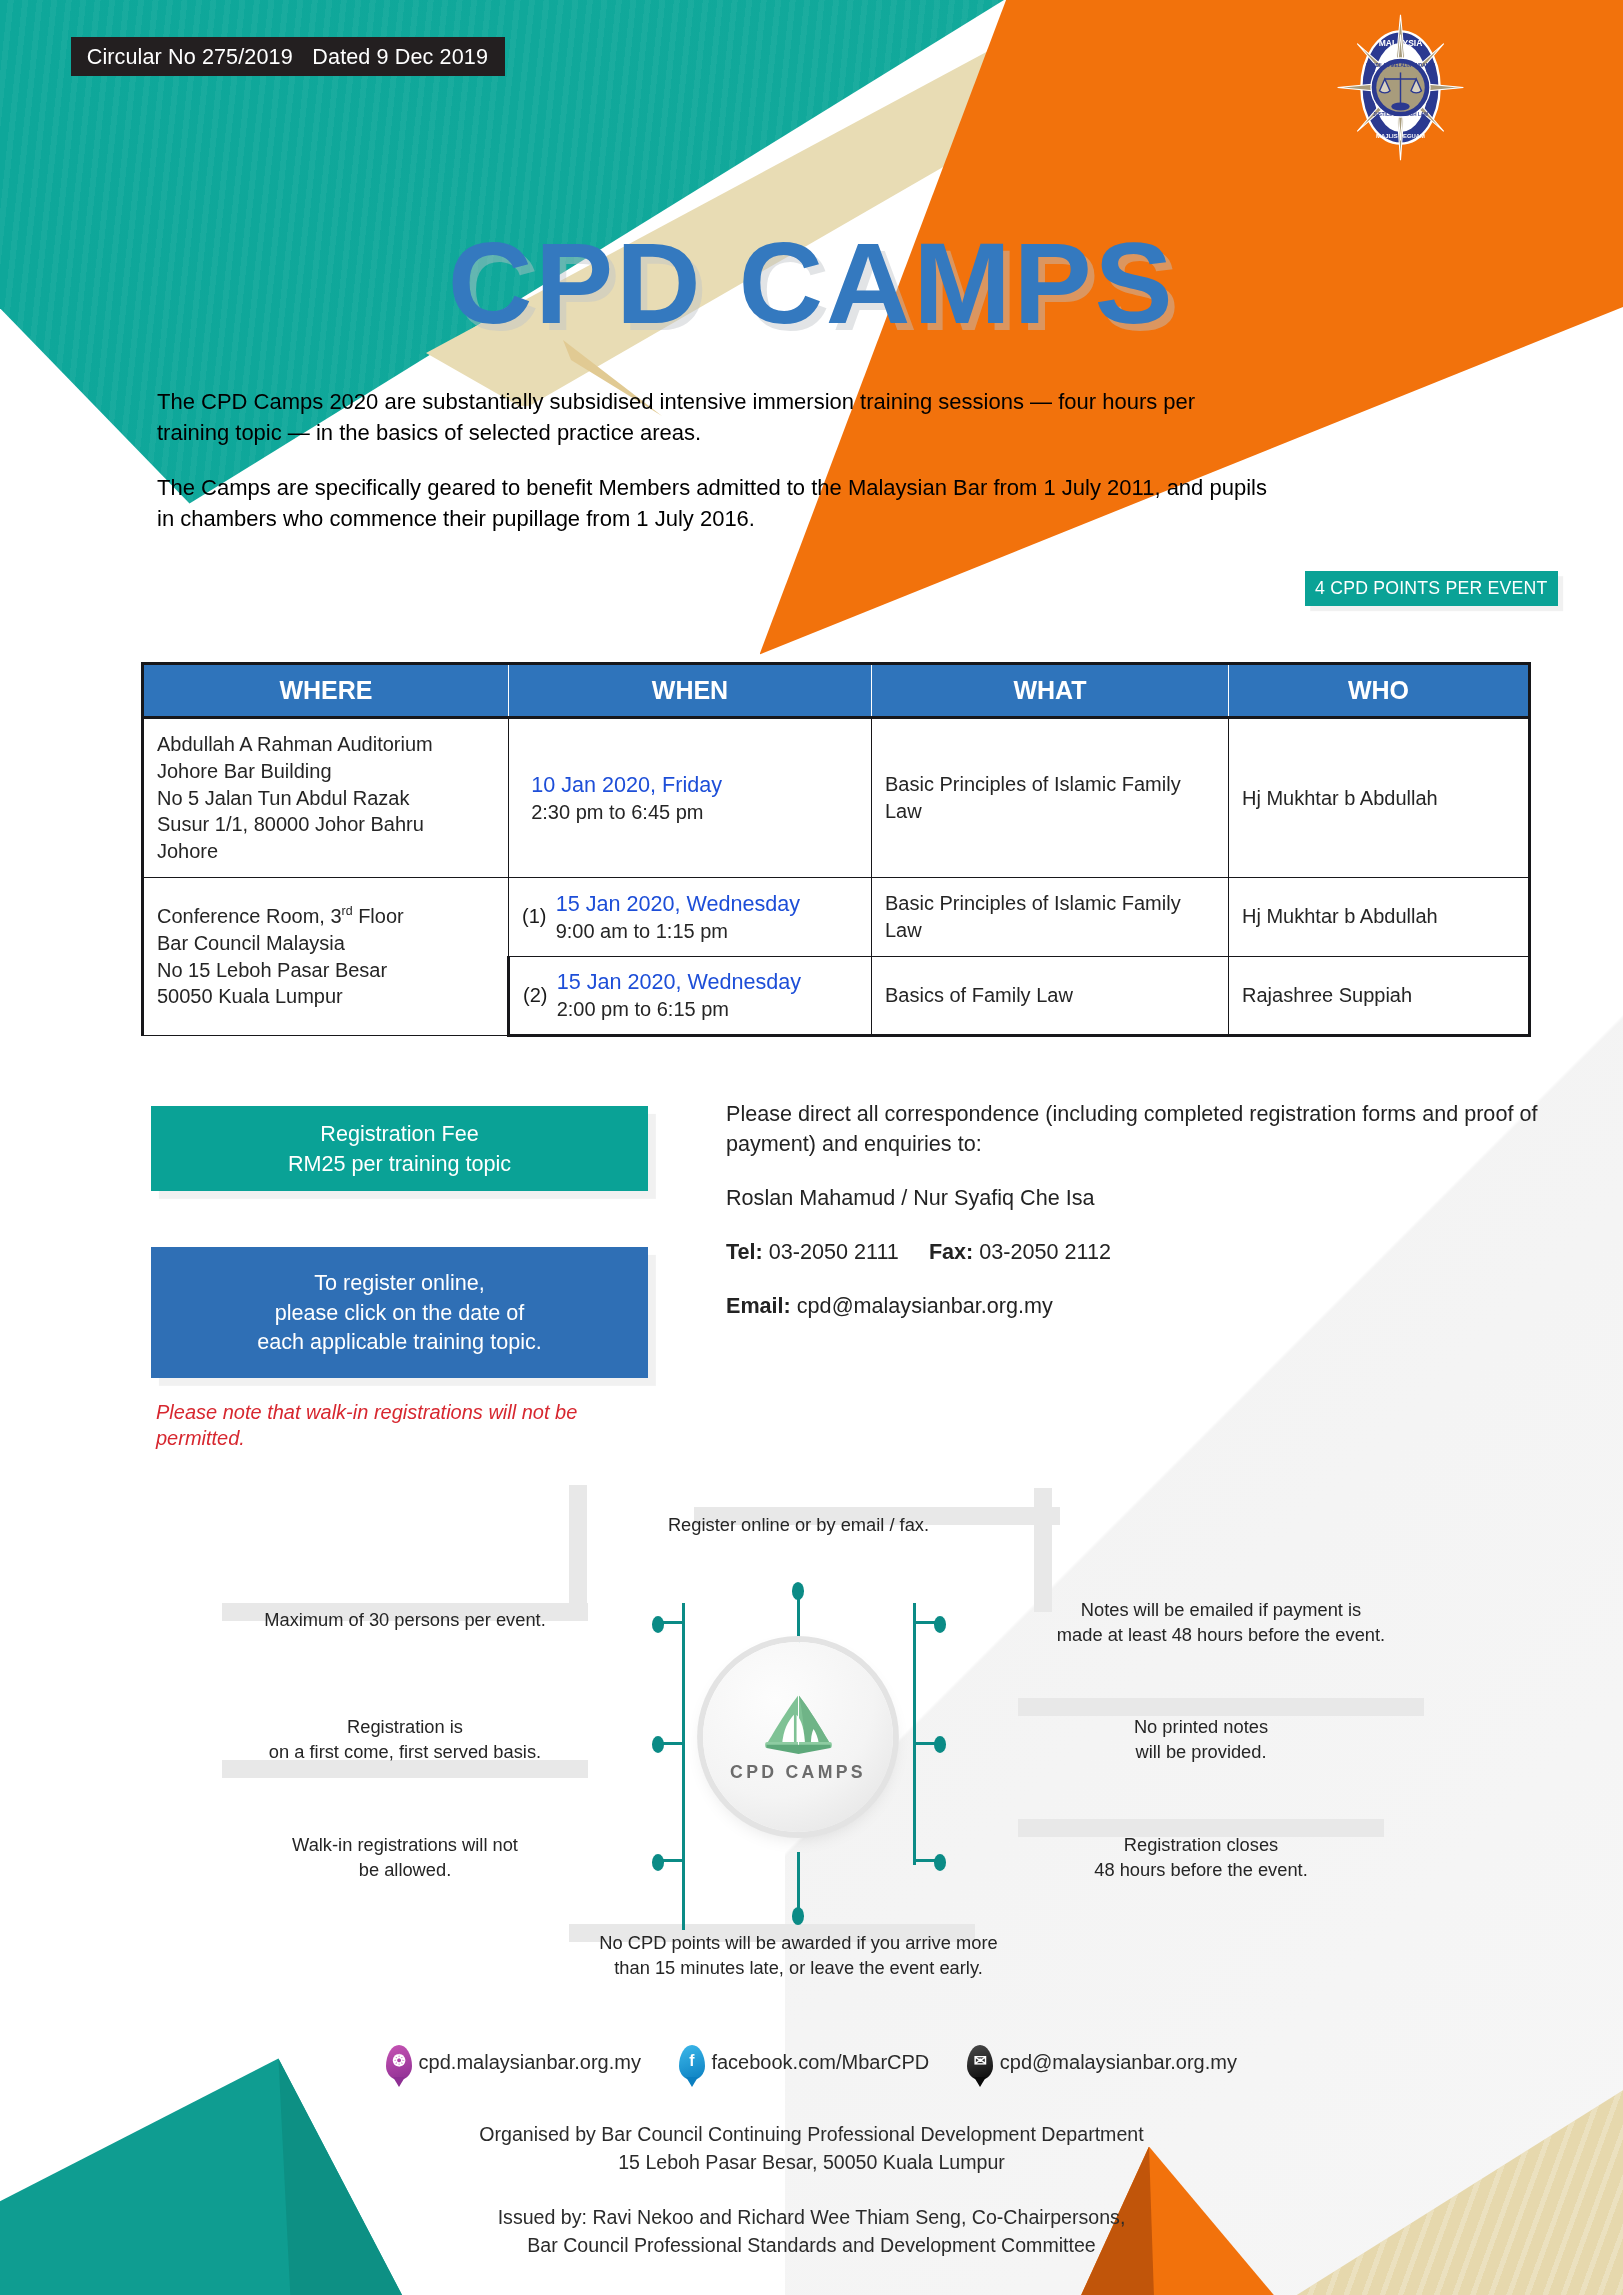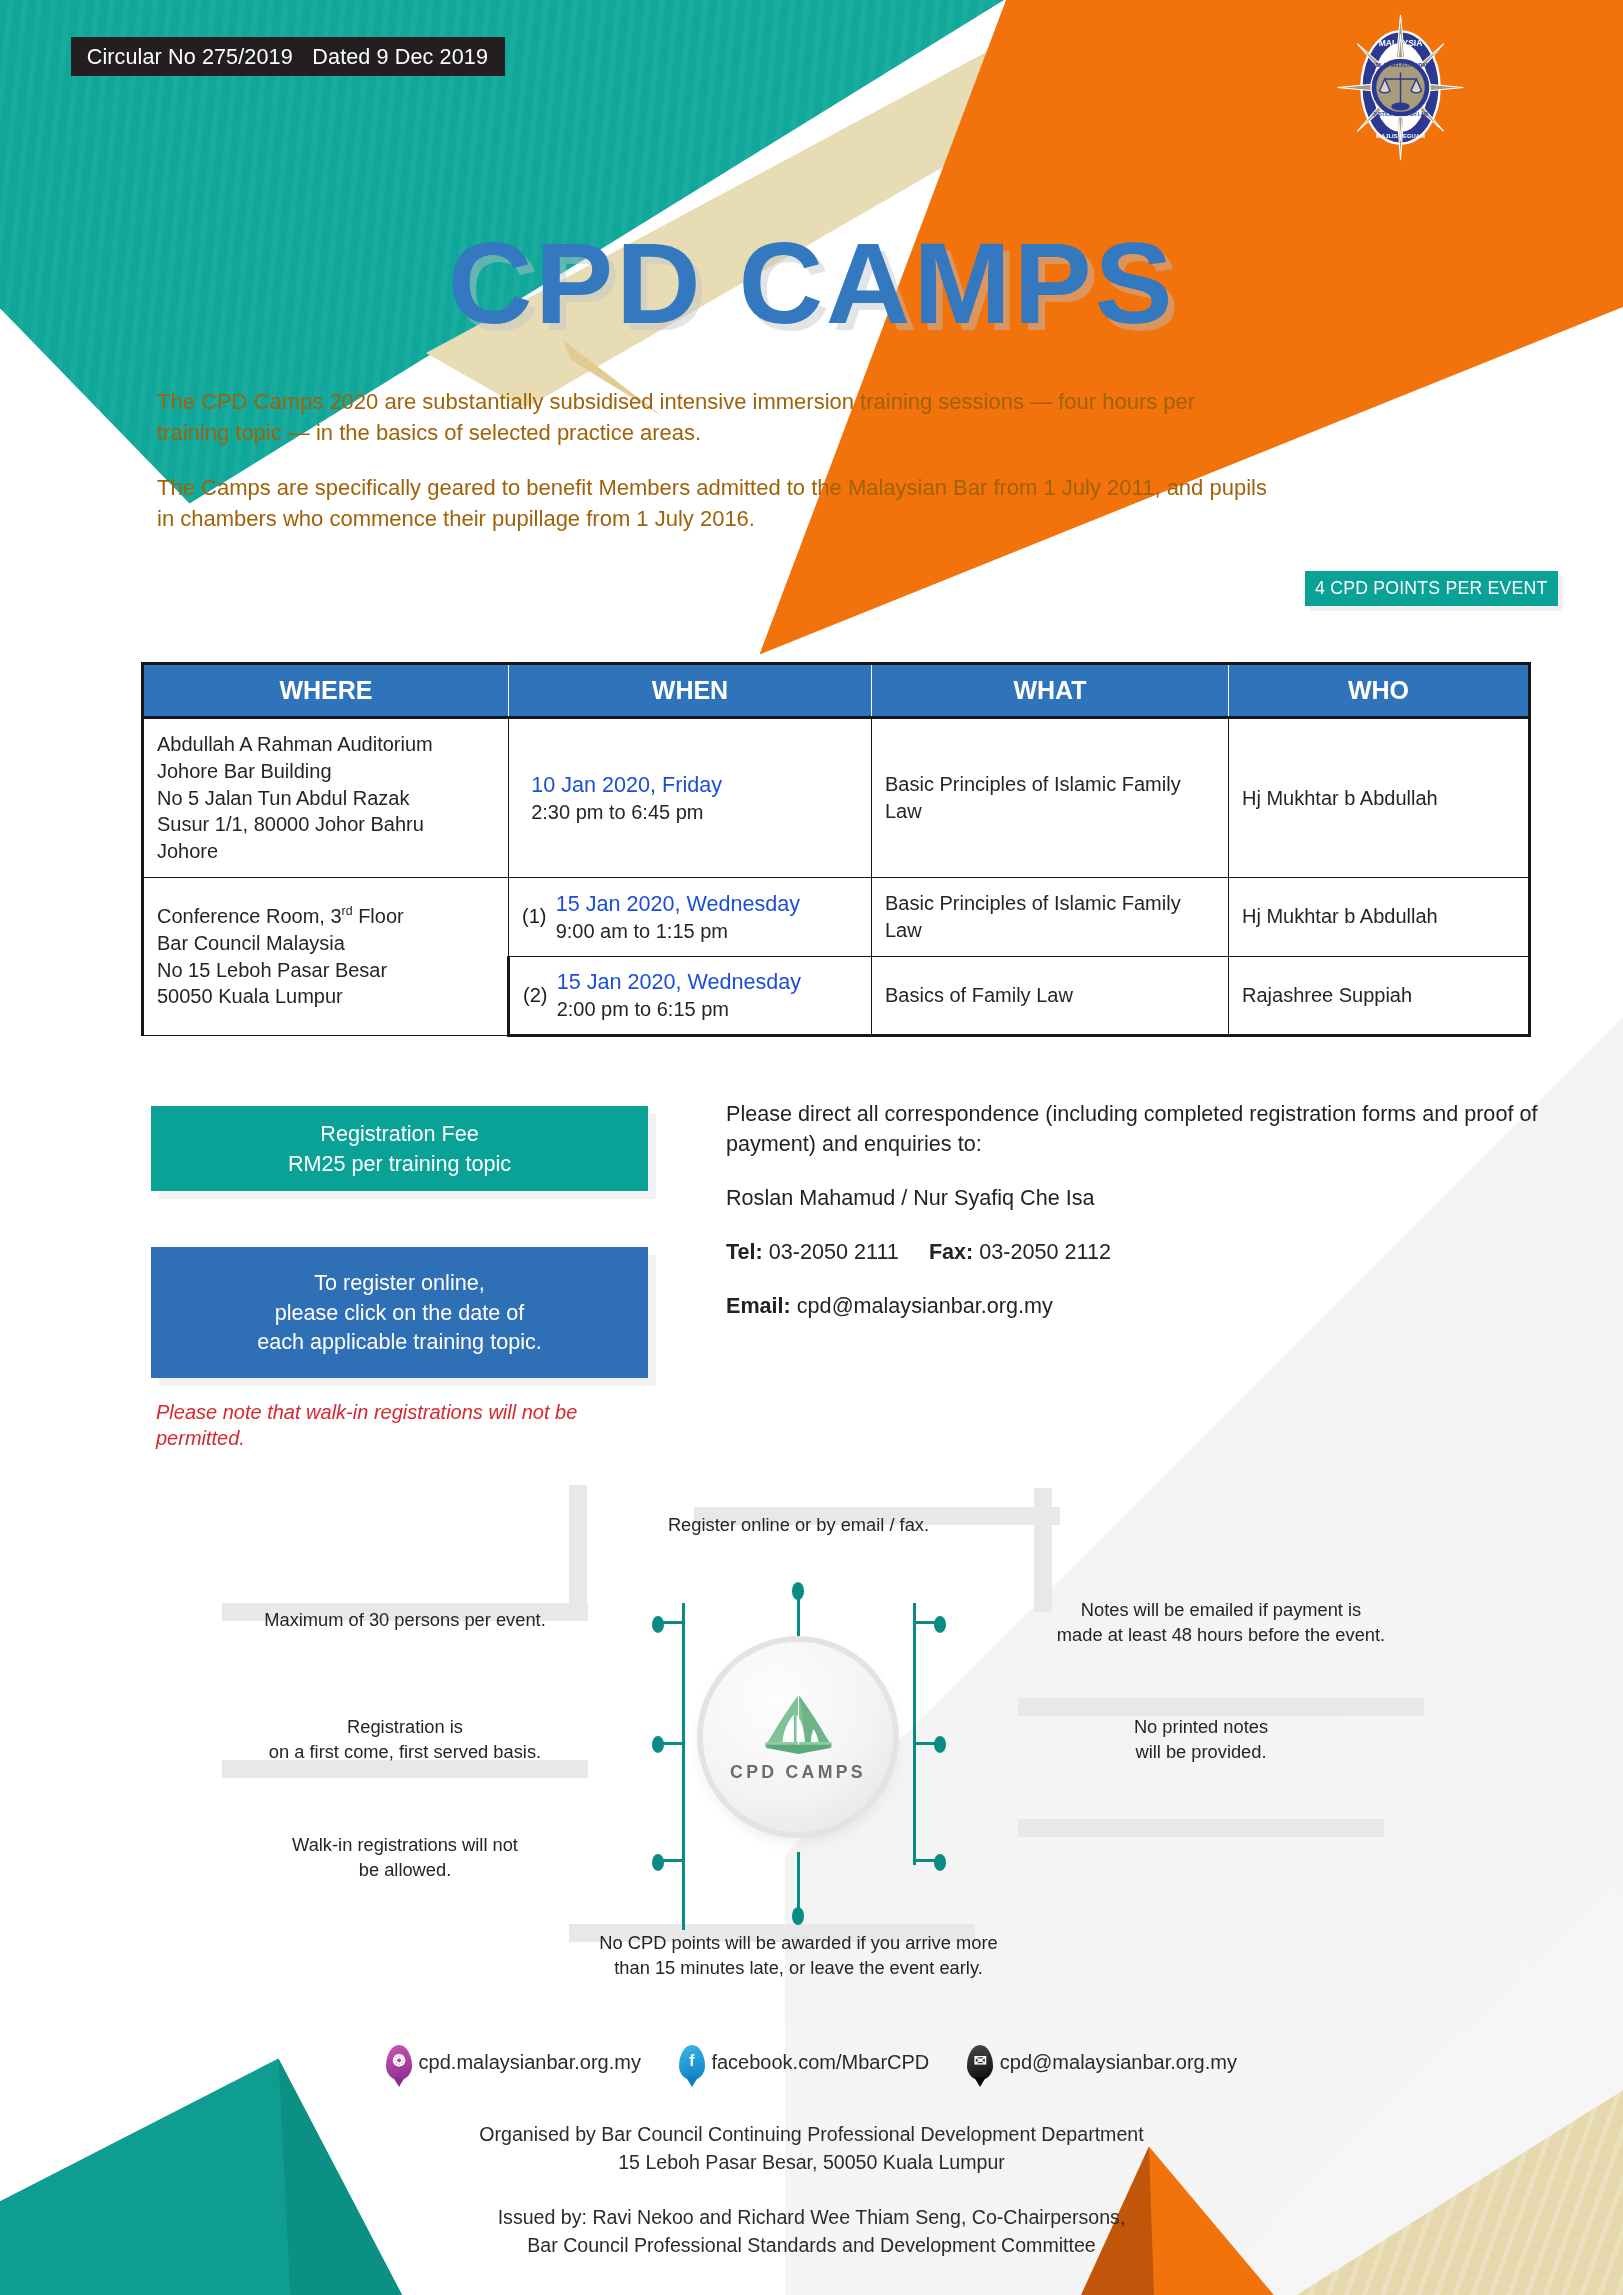--- a/index.html
+++ b/index.html
@@ -92,21 +92,21 @@
   .title h1{
     margin:0;font-size:115px;line-height:1;font-weight:bold;
     color:#3479bf;letter-spacing:2.6px;
     text-shadow:6.5px 6.5px 0 rgba(190,195,200,.45);
     font-family:"Liberation Sans", sans-serif;
     transform:scaleX(1.02);
   }
 
   
   .intro{position:absolute;left:157px;top:386px;width:1112px;z-index:20;}
-  .intro p{margin:0 0 23.6px 0;font-size:22px;line-height:1.42;color:#a16207;}
+  .intro p{margin:0 0 23.6px 0;font-size:22px;line-height:1.42;color:#000000;}
 
   
   .points-badge{
     position:absolute;right:65px;top:571px;background:#0aa296;color:#fff;
     font-size:17.7px;letter-spacing:0.2px;padding:6.5px 10.5px 7.9px 10.5px;z-index:25;
     box-shadow:5.2px 5.2px 0 rgba(0,0,0,.055);
   }
 
   
   .tbl-wrap{position:absolute;left:141px;top:662px;width:1387px;z-index:20;}
@@ -405,20 +405,22 @@
     <div class="info-box" style="left:576px;top:41px;width:445px;white-space:pre-line;">Register online or by email / fax.</div>
     <div class="info-box" style="left:222px;top:136px;width:366px;white-space:pre-line;">Maximum of 30 persons per event.</div>
     <div class="info-box" style="left:222px;top:243px;width:366px;white-space:pre-line;">Registration is
 on a first come, first served basis.</div>
     <div class="info-box" style="left:222px;top:361px;width:366px;white-space:pre-line;">Walk-in registrations will not
 be allowed.</div>
     <div class="info-box" style="left:1018px;top:126px;width:406px;white-space:pre-line;">Notes will be emailed if payment is
 made at least 48 hours before the event.</div>
     <div class="info-box" style="left:1018px;top:243px;width:366px;white-space:pre-line;">No printed notes
 will be provided.</div>
+    <div class="info-box" style="left:1018px;top:361px;width:366px;white-space:pre-line;">Registration closes
+48 hours before the event.</div>
     <div class="info-box" style="left:563px;top:459px;width:471px;white-space:pre-line;">No CPD points will be awarded if you arrive more
 than 15 minutes late, or leave the event early.</div>
   </div>
 
   <div class="hub">
     <svg width="85" height="63" viewBox="0 0 130 96">
       <path d="M65 6 C52 22 26 64 16 82 L114 82 C104 64 78 22 65 6 Z" fill="#7fc295"></path>
       <path d="M65 6 C70 22 74 56 74 82 L114 82 C104 64 78 22 65 6 Z" fill="#6fb487"></path>
       <path d="M40 82 C41 60 50 44 58 36 L58 82 Z" fill="#ffffff"></path>
       <path d="M62 36 C70 44 74 60 75 82 L62 82 Z" fill="#ffffff"></path>

